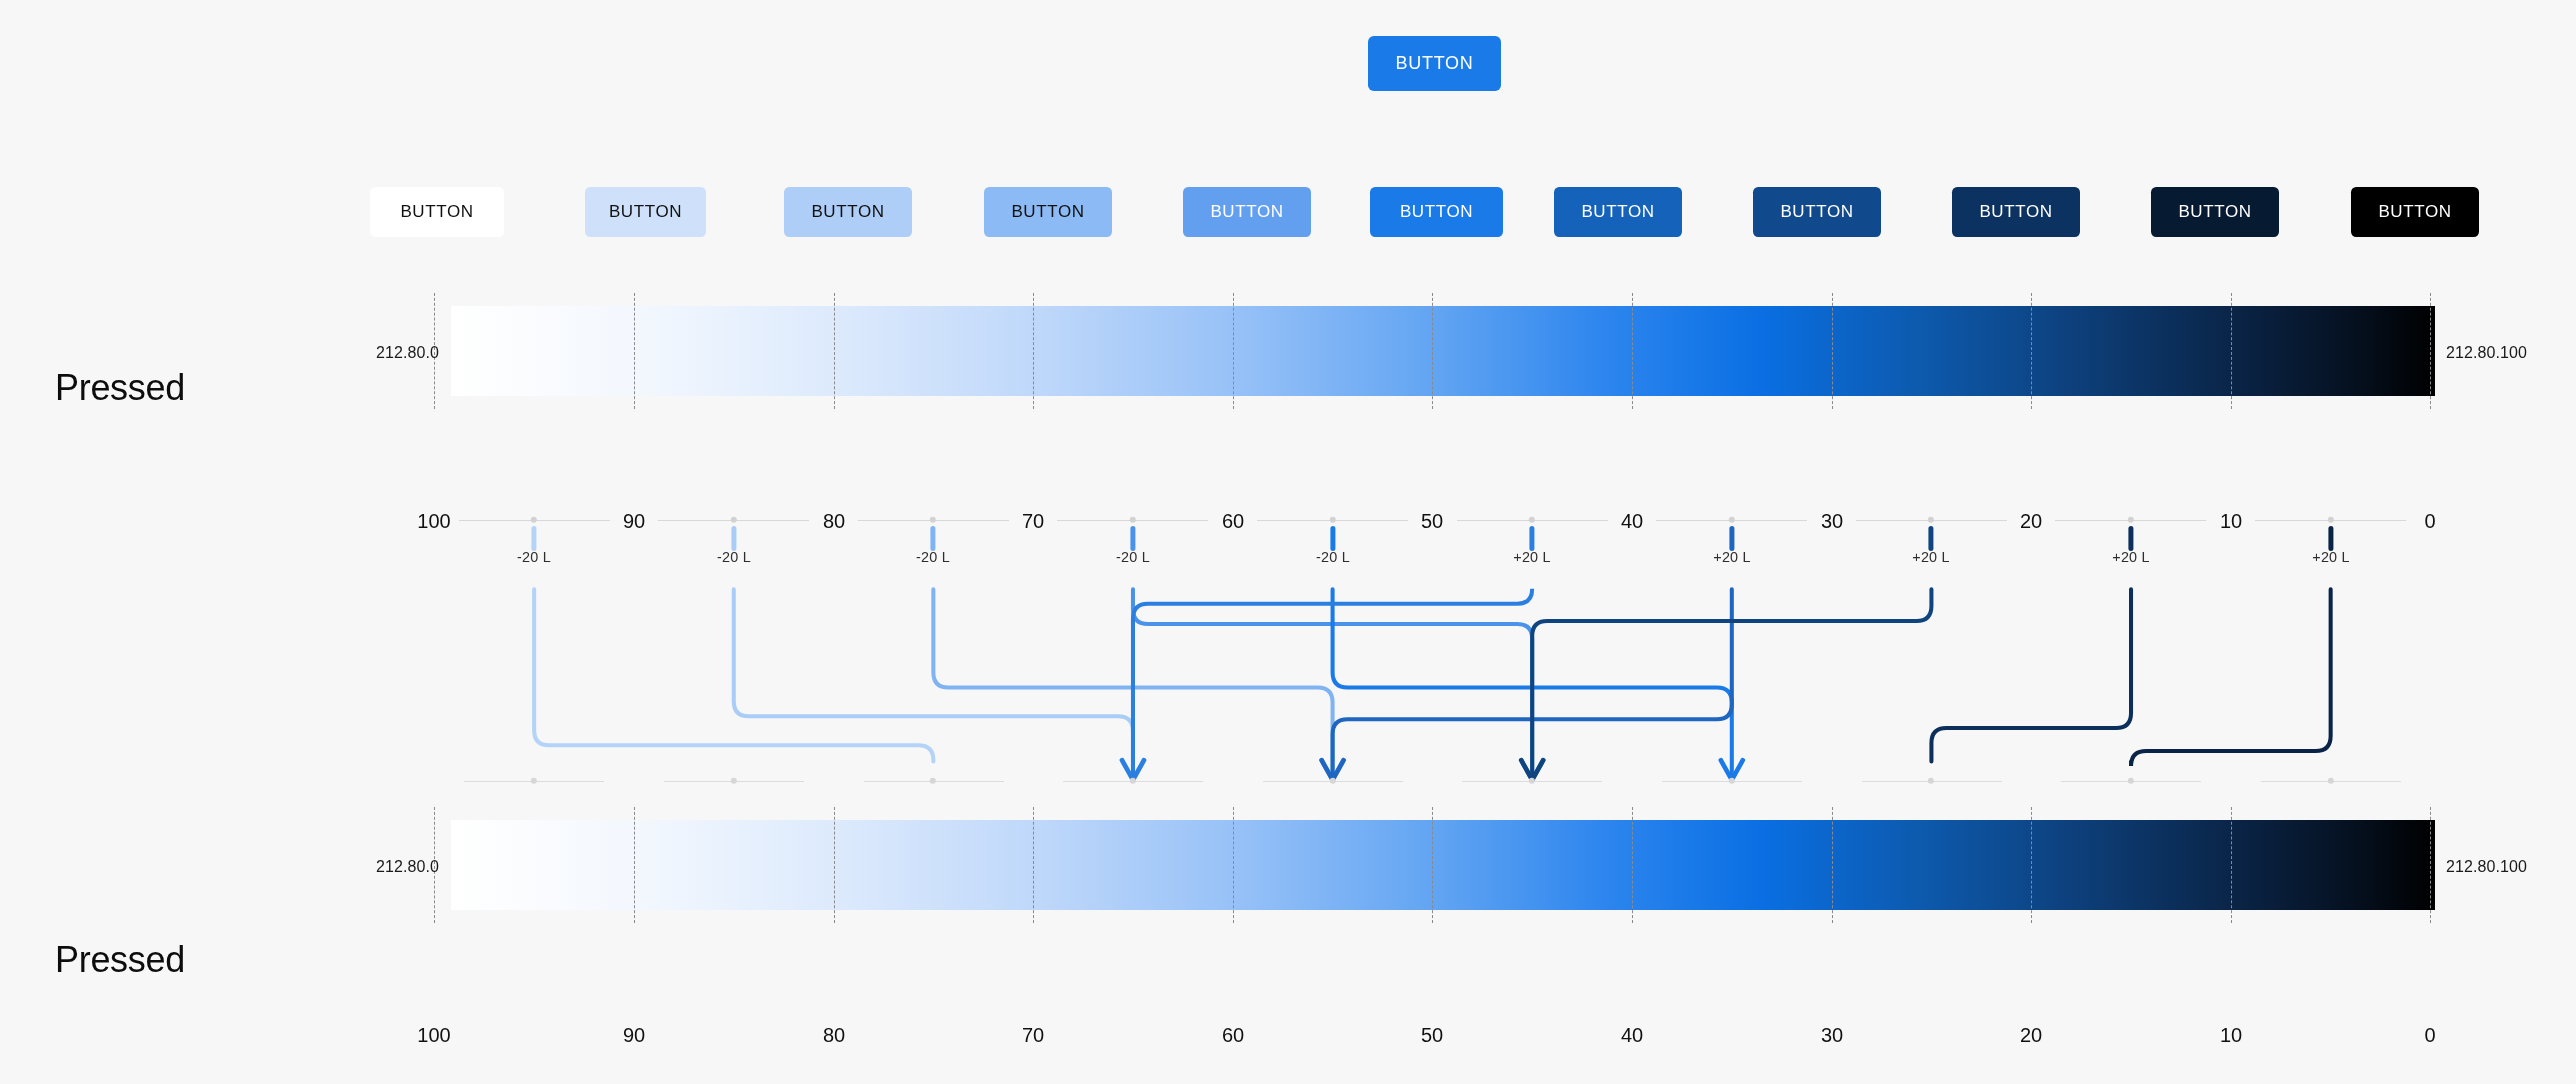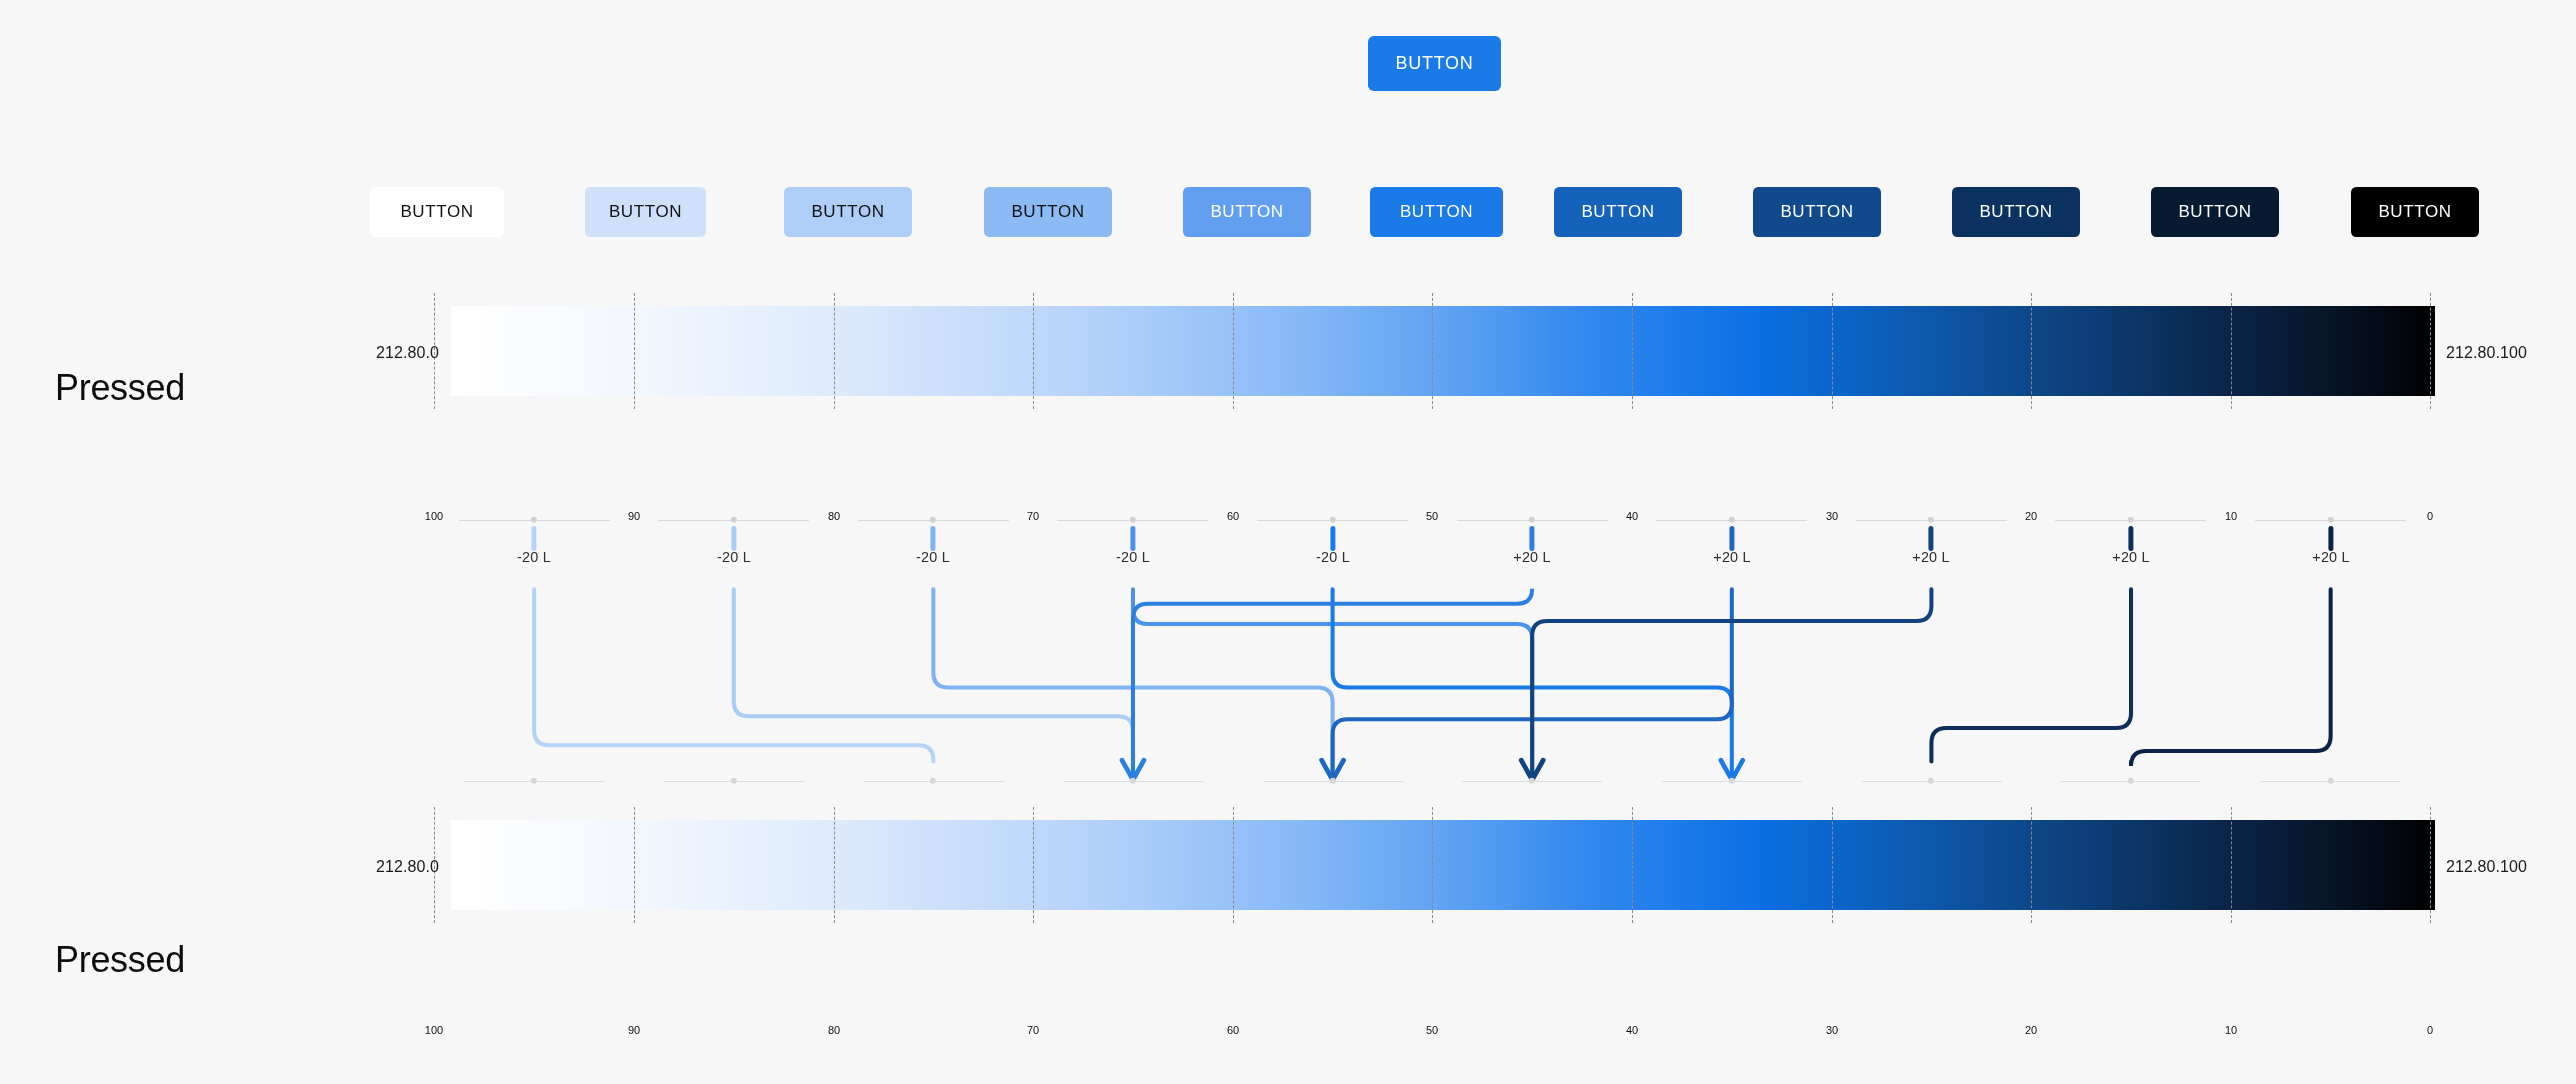--- a/index.html
+++ b/index.html
@@ -48,21 +48,21 @@
     position:absolute;font-size:16px;color:#1a1a1a;letter-spacing:0.1px;
     white-space:nowrap;
   }
   .grad-dash{
     position:absolute;width:0;border-left:1.7px dashed #8a8a8a;
   }
 
   
   .axis{position:absolute;left:0;width:2576px;height:0;}
   .axis-num{
-    position:absolute;font-size:11px;color:#111;transform:translateX(-50%);
+    position:absolute;font-size:20px;color:#111;transform:translateX(-50%);
     text-align:right;white-space:nowrap;
   }
   .axis-seg{
     position:absolute;height:0;border-top:1.7px solid #d8d8d8;
   }
   .axis-dot{
     position:absolute;width:6.4px;height:6.4px;border-radius:50%;
     background:#d2d2d2;transform:translate(-50%,-50%);
   }
   .stem{

